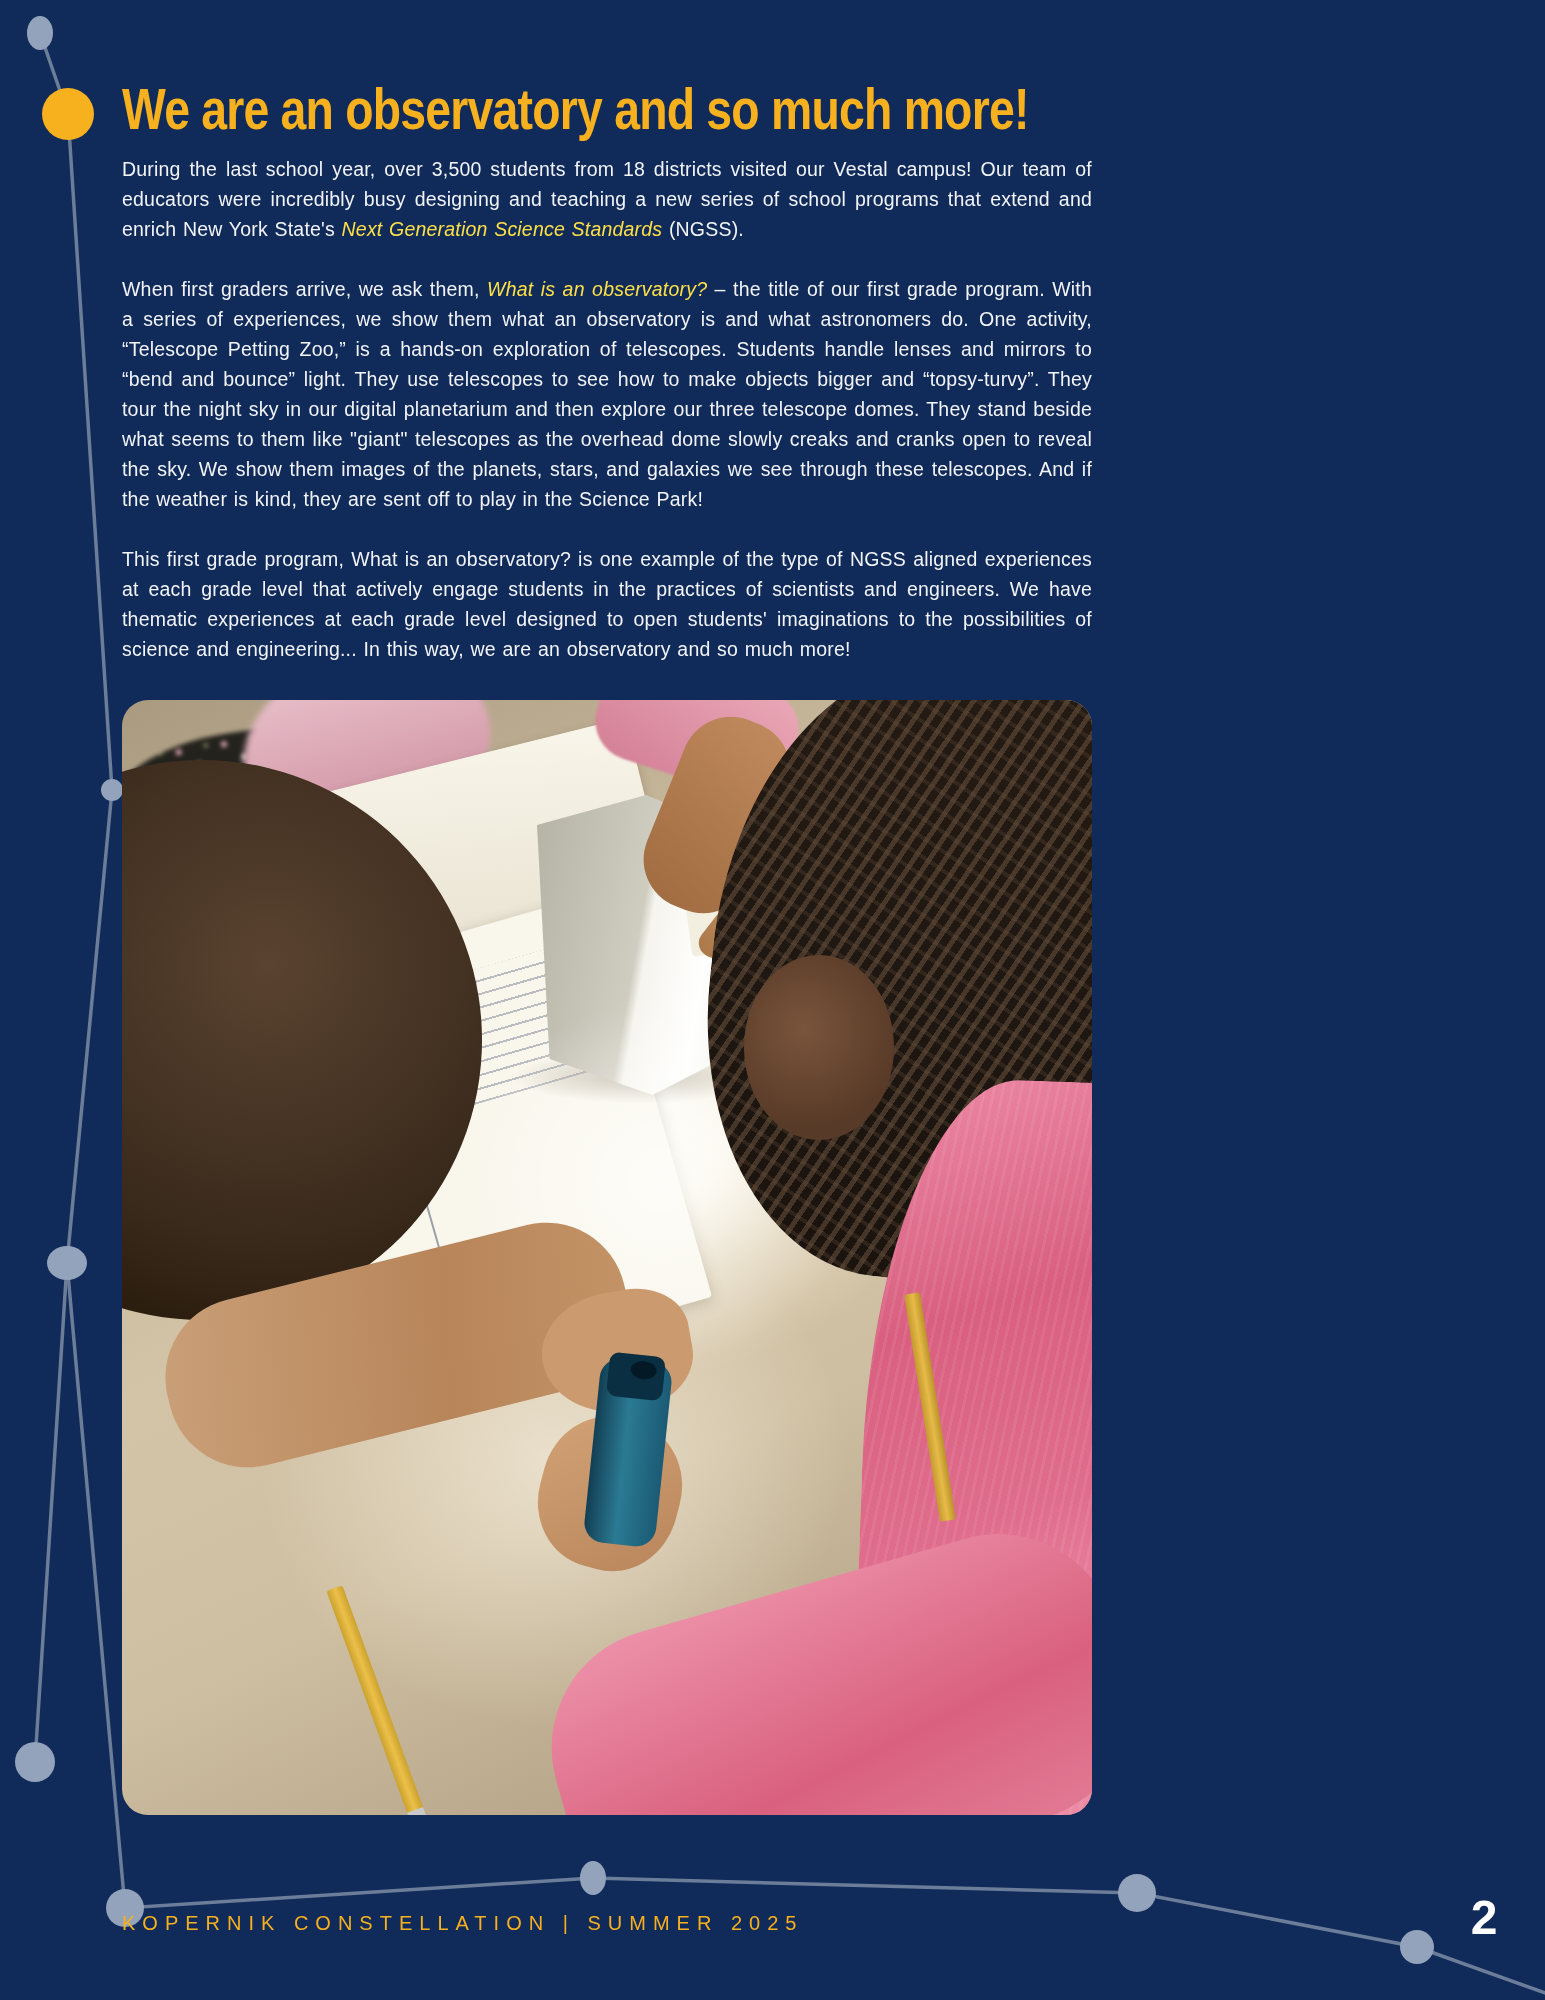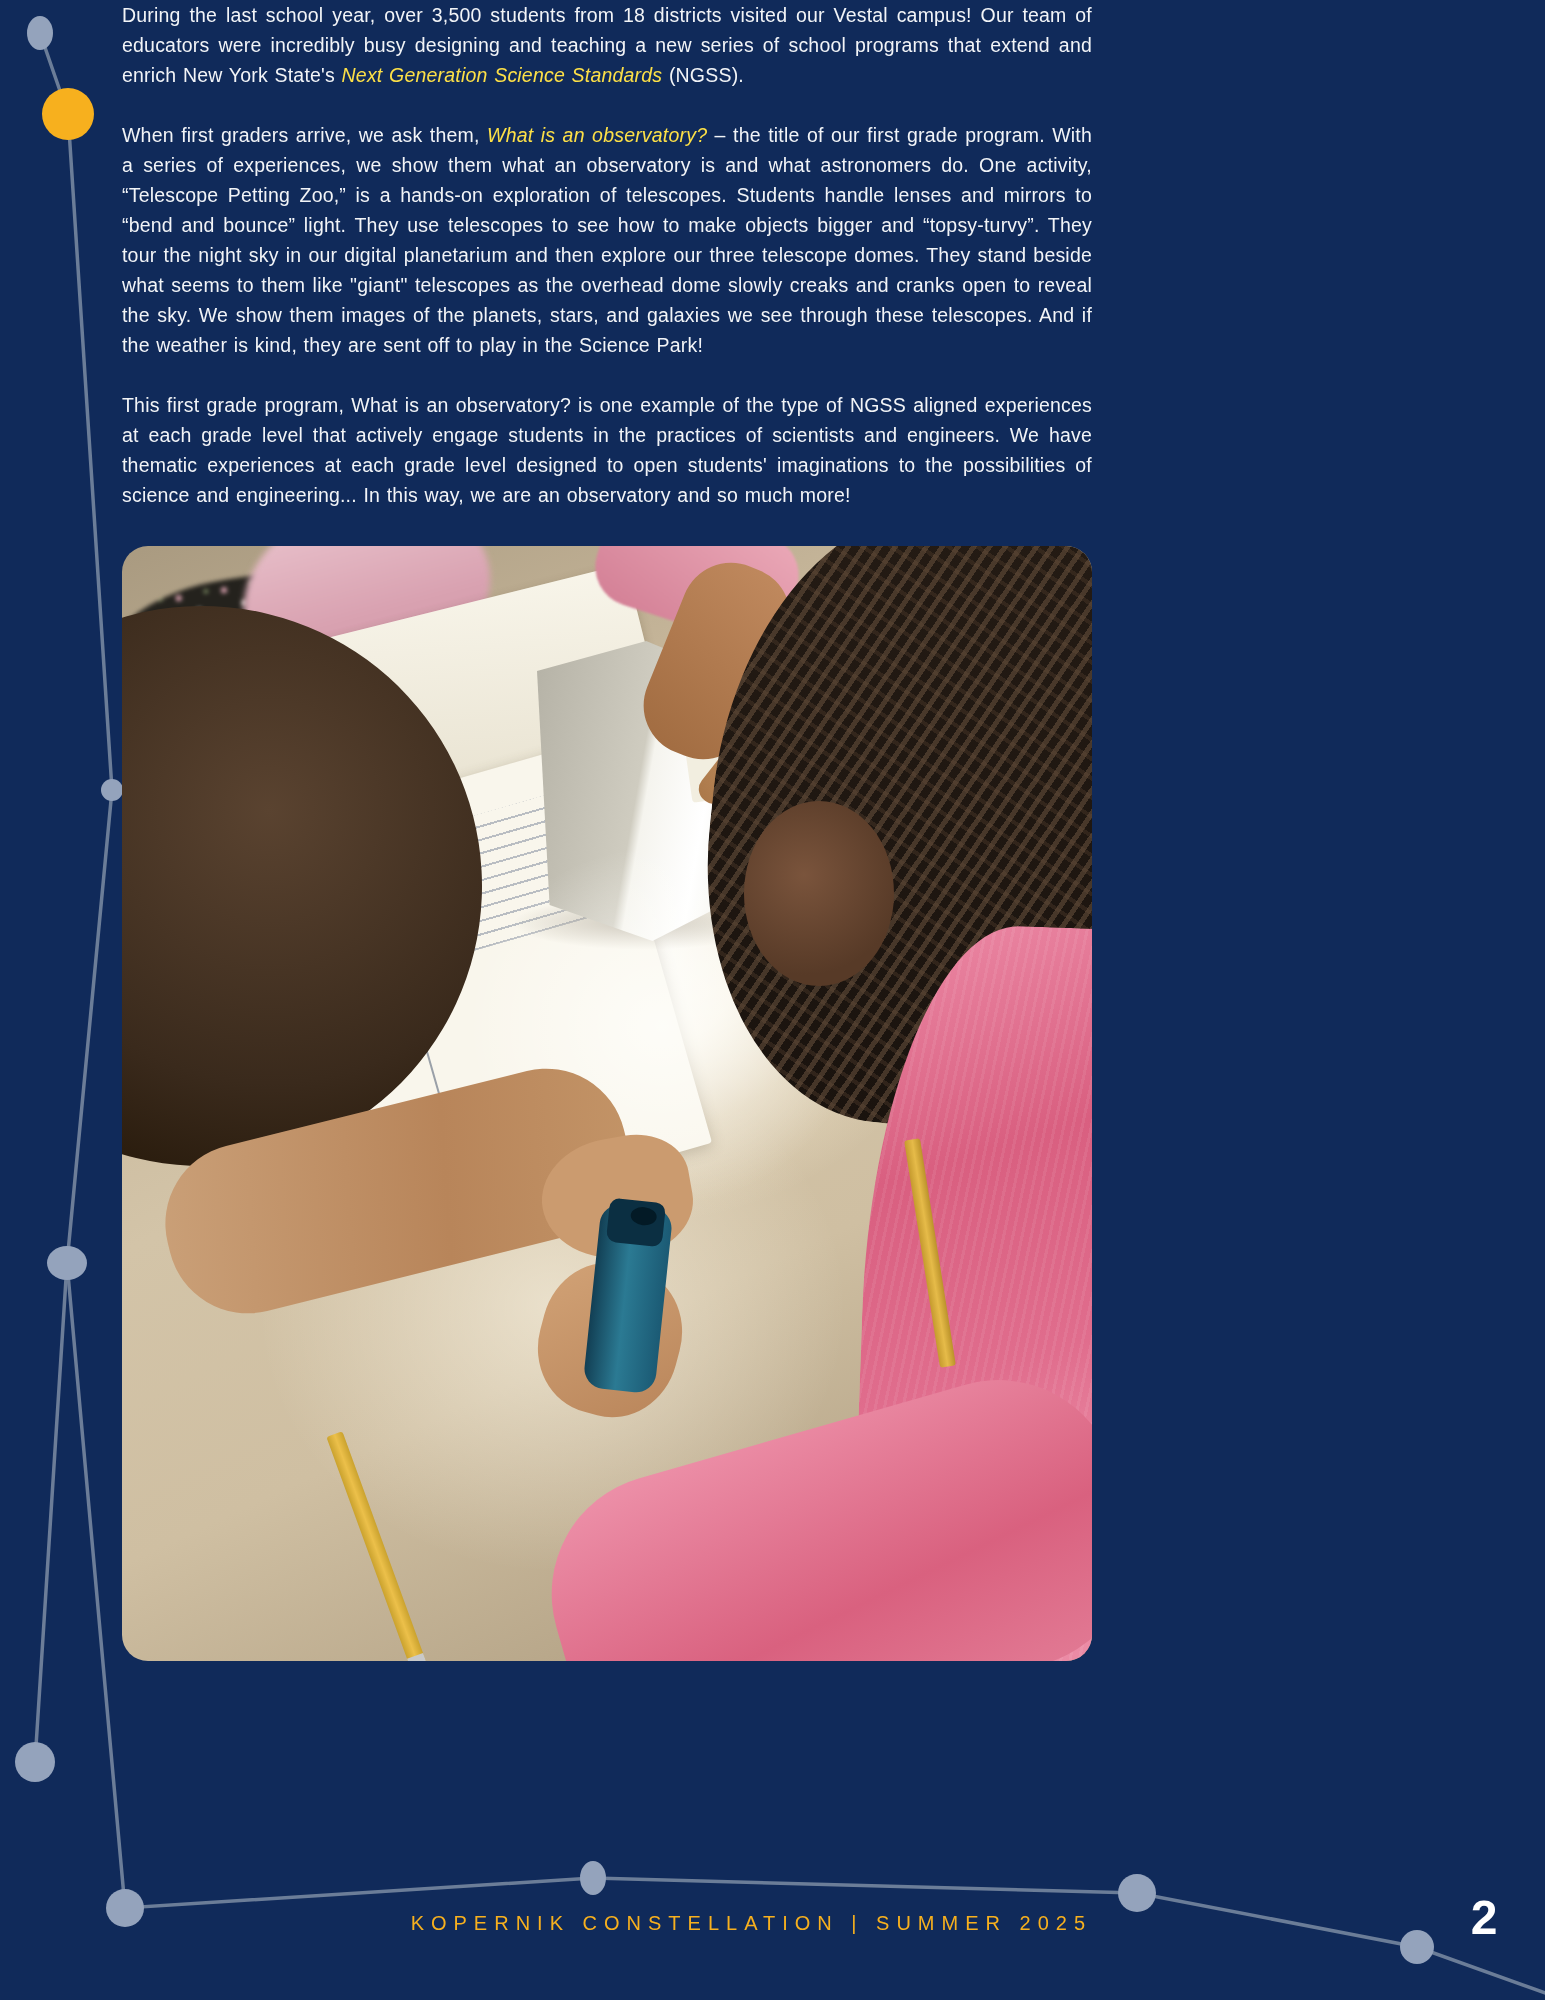--- a/index.html
+++ b/index.html
@@ -104,21 +104,21 @@
   .ph-flashlight-cap{left:8px;top:-6px;width:56px;height:44px;border-radius:10px;background:#0b2f42;}
   .ph-flashlight-lens{left:22px;top:6px;width:26px;height:18px;border-radius:50%;background:#031a26;}
   .ph-pencil-1{left:250px;top:880px;width:17px;height:270px;border-radius:3px;transform:rotate(-20deg);
     background:linear-gradient(90deg,#caa22e,#ecc04a 50%,#caa22e);}
   .ph-pencil-1 .ph-ferrule{left:0;bottom:24px;width:17px;height:10px;background:#c9c9c9;}
   .ph-pencil-2{left:800px;top:592px;width:16px;height:230px;border-radius:3px;transform:rotate(-9deg);
     background:linear-gradient(90deg,#c59a2e,#e6bb49 50%,#bb922a);}
   
   .footer{
     position:absolute;left:122px;top:1912px;width:970px;z-index:2;
-    text-align:right;font-size:20px;letter-spacing:7px;color:var(--accent);
+    text-align:left;font-size:20px;letter-spacing:7px;color:var(--accent);
   }
   .page-number{
     position:absolute;right:26px;top:1890px;width:70px;z-index:2;
     text-align:center;font-size:48px;font-weight:700;color:#ffffff;
   }
 </style>
 </head>
 <body>
 
 <svg class="constellation" width="1545" height="2000" viewBox="0 0 1545 2000">
@@ -133,20 +133,21 @@
     <circle cx="35" cy="1762" r="20"></circle>
     <circle cx="125" cy="1908" r="19"></circle>
     <ellipse cx="593" cy="1878" rx="13" ry="17"></ellipse>
     <circle cx="1137" cy="1893" r="19"></circle>
     <circle cx="1417" cy="1947" r="17"></circle>
   </g>
   <circle style="fill:var(--accent)" cx="68" cy="114" r="26"></circle>
 </svg>
 
 <div class="content">
+  <h1 class="title"><span class="title-inner">We are an observatory and so much more!</span></h1>
   <p class="body-par"><span>During the last school year, over 3,500 students from 18 districts visited our Vestal campus! Our team of educators were incredibly busy designing and teaching a new series of school programs that extend and enrich New York State's </span><span class="it">Next Generation Science Standards</span><span> (NGSS).</span></p>
   <p class="body-par"><span>When first graders arrive, we ask them, </span><span class="it">What is an observatory?</span><span> – the title of our first grade program. With a series of experiences, we show them what an observatory is and what astronomers do. One activity, “Telescope Petting Zoo,” is a hands-on exploration of telescopes. Students handle lenses and mirrors to “bend and bounce” light. They use telescopes to see how to make objects bigger and “topsy-turvy”. They tour the night sky in our digital planetarium and then explore our three telescope domes. They stand beside what seems to them like "giant" telescopes as the overhead dome slowly creaks and cranks open to reveal the sky. We show them images of the planets, stars, and galaxies we see through these telescopes. And if the weather is kind, they are sent off to play in the Science Park!</span></p>
   <p class="body-par"><span>This first grade program, What is an observatory? is one example of the type of NGSS aligned experiences at each grade level that actively engage students in the practices of scientists and engineers. We have thematic experiences at each grade level designed to open students' imaginations to the possibilities of science and engineering... In this way, we are an observatory and so much more!</span></p>
 
   <div class="photo">
     <div class="ph-edge-strip"></div>
     <div class="ph-floral"></div>
     <div class="ph-pink-tl"></div>
     <div class="ph-paper-top"></div>
     <div class="ph-worksheet">

